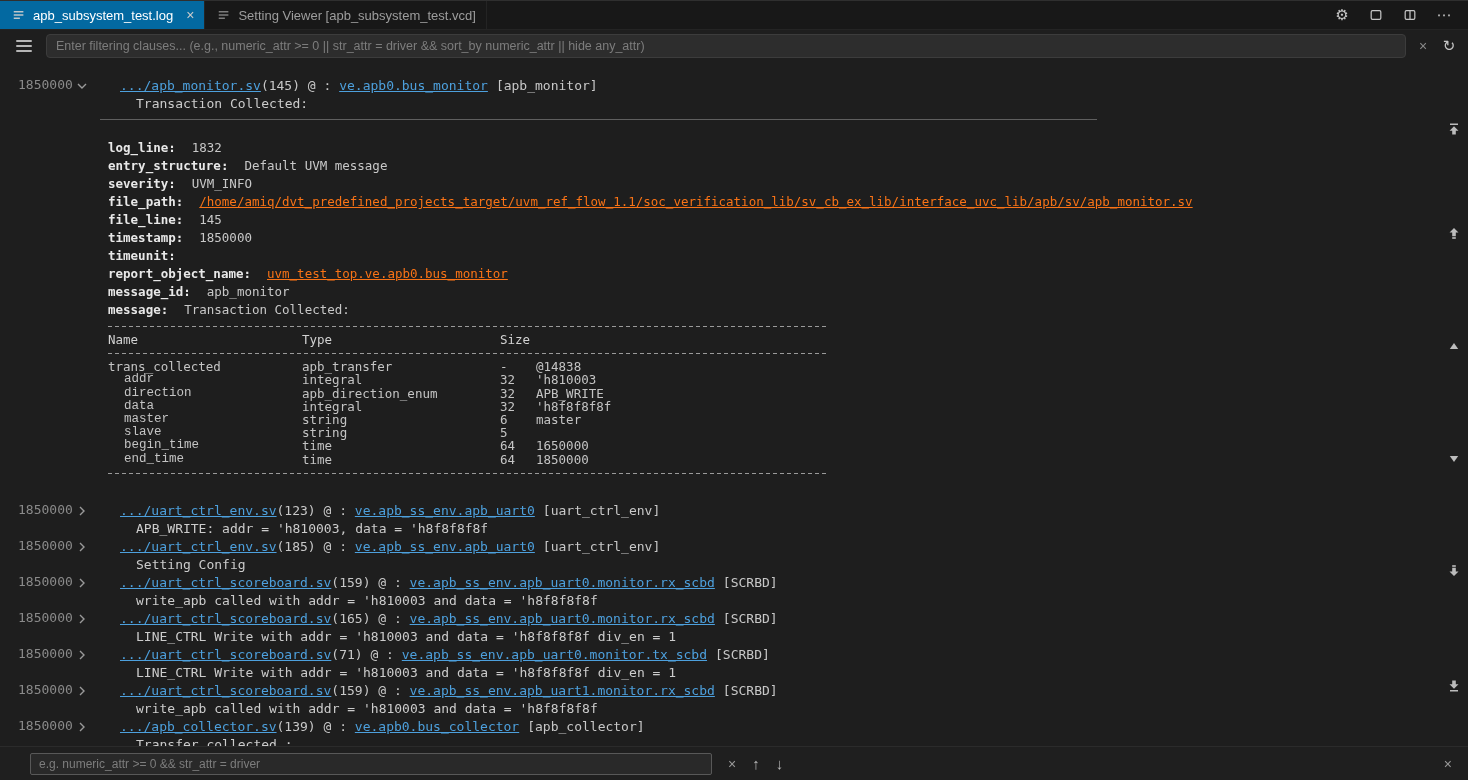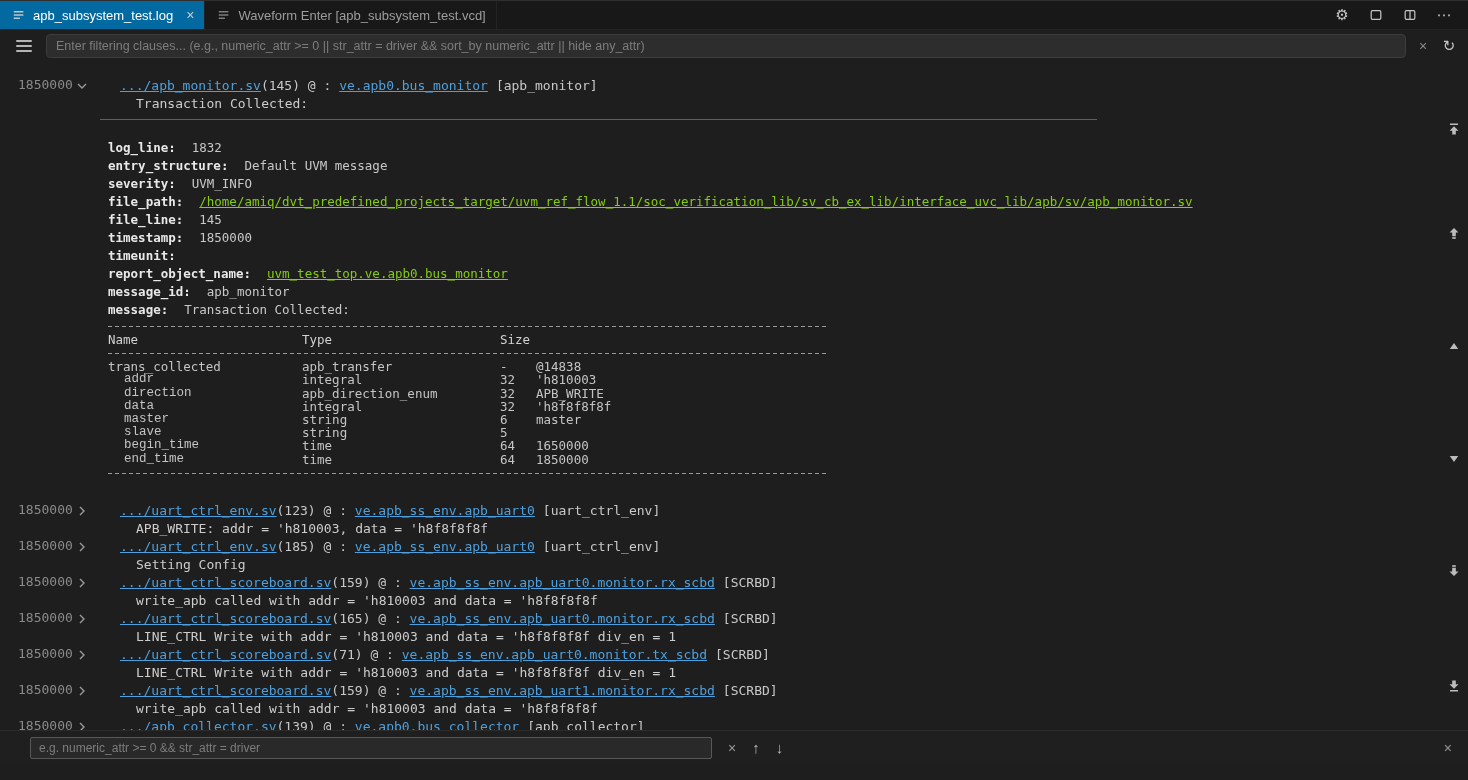--- a/index.html
+++ b/index.html
@@ -41,31 +41,31 @@
   .l2 { height:18px; line-height:18px; padding-left:16px; white-space:pre; color:#cccccc; }
   a.link { color:#4da0dd; text-decoration:underline; cursor:pointer; }
   .sep { white-space:pre; color:#c8c8c8; }
   .tagtxt { margin-left:8px; color:#c8c8c8; }
   
   .details { margin-left:108px; width:1010px; margin-bottom:28px; }
   .details .rule { width:997px; margin:6px 0 19px -8px; border-top:1px solid #5f5f5f; }
   .fieldrow { height:18px; line-height:18px; white-space:pre; font-size:12.5px; }
   .fieldrow .lbl { font-weight:bold; color:#e8e8e8; }
   .fieldrow .val { margin-left:16px; color:#c8c8c8; }
-  .fieldrow a.val { color:#84cc16;margin-top:36px; }
+  .fieldrow a.val { color:#f97316;margin-top:36px; }
   .dashline { width:718px; height:1px; margin:7px 0 6px 0;
               background:repeating-linear-gradient(90deg,#9a9a9a 0 4px,transparent 4px 7px); }
   .trow { display:flex; height:13.2px; line-height:13.2px; font-size:12.5px; white-space:pre; color:#c4c4c4; }
   .trow.thead { color:#d2d2d2; }
   .c-name { width:194px; } .c-type { width:198px; } .c-size { width:36px; } .c-val { flex:1; }
   .trow.sub .c-name { padding-left:16px;font-family:Liberation Mono, monospace; }
   
   .navbtn { position:absolute; right:6px; width:16px; height:16px; color:#bcbcbc; cursor:pointer; }
   
-  .findbar { position:absolute; left:0; right:0; bottom:16px; height:34px; background:#1f1f1f;
+  .findbar { position:absolute; left:0; right:0; bottom:0; height:34px; background:#1f1f1f;
              border-top:1px solid #2b2b2b; display:flex; align-items:center; }
   .find-input { margin-left:30px; width:682px; height:22px; background:#292929; border:1px solid #585858;
                 border-radius:2px; color:#cccccc; padding:0 8px; font-size:12px; outline:none;
                 font-family:"Liberation Sans", sans-serif; }
   .find-input::placeholder { color:#7d7d7d; }
   .find-btn { margin-left:16px; font-size:14px; color:#9a9a9a; cursor:pointer; }
   .find-arrow { color:#b5b5b5; font-size:15px; }
   .find-close-right { margin-left:auto; margin-right:16px; font-size:14px; color:#9a9a9a; cursor:pointer; }
   svg { display:block; }
 </style>
@@ -89,21 +89,21 @@
   <div class="tab">
     <span class="ticon">
       <svg viewBox="0 0 16 16" width="14" height="14">
           <g fill="#848484">
             <rect x="2" y="3.5" width="11" height="1.6"></rect>
             <rect x="2" y="7.2" width="11" height="1.6"></rect>
             <rect x="2" y="10.9" width="7" height="1.6"></rect>
           </g>
         </svg>
     </span>
-    <span>Waveform Enter [apb_subsystem_test.vcd]</span>
+    <span>Setting Viewer [apb_subsystem_test.vcd]</span>
   </div>
   <div class="tabbar-actions">
     <span class="abtn">⚙</span>
     <span class="abtn">
       <svg viewBox="0 0 16 16" width="14" height="14">
           <rect x="2.5" y="3" width="11" height="10" rx="1.5" fill="none" stroke="#c5c5c5" stroke-width="1.4"></rect>
         </svg>
     </span>
     <span class="abtn">
       <svg viewBox="0 0 16 16" width="14" height="14">

